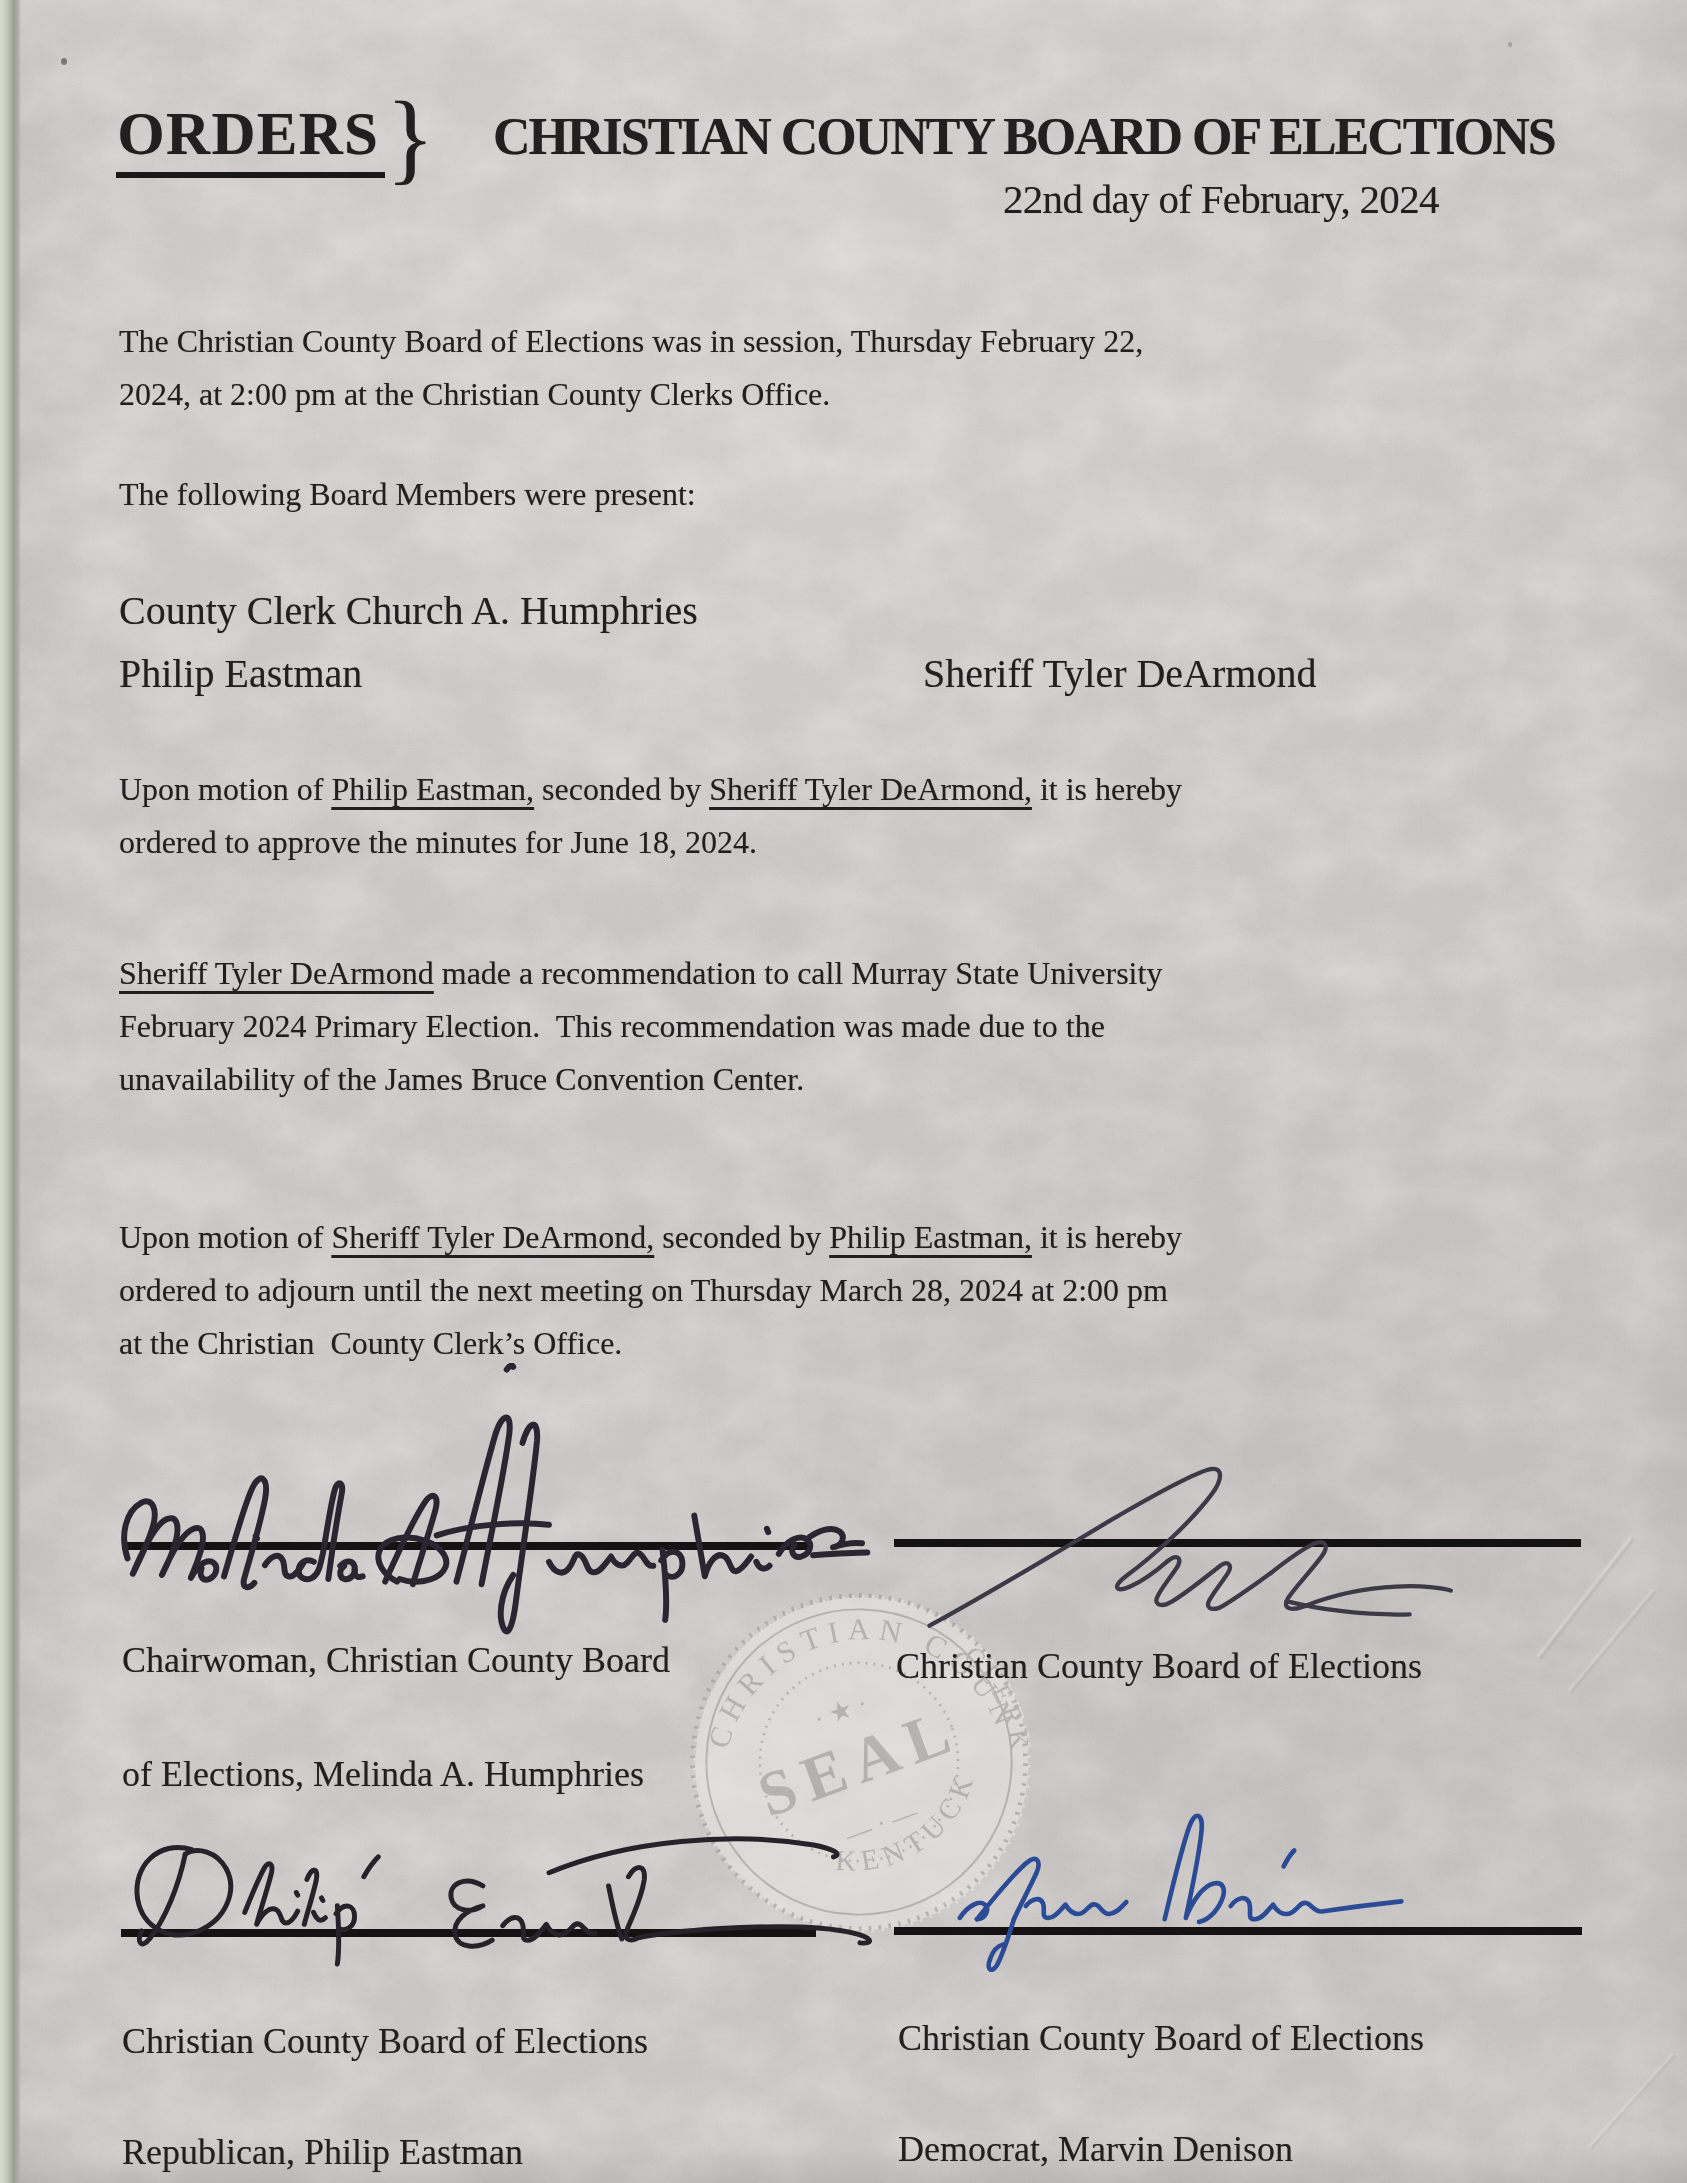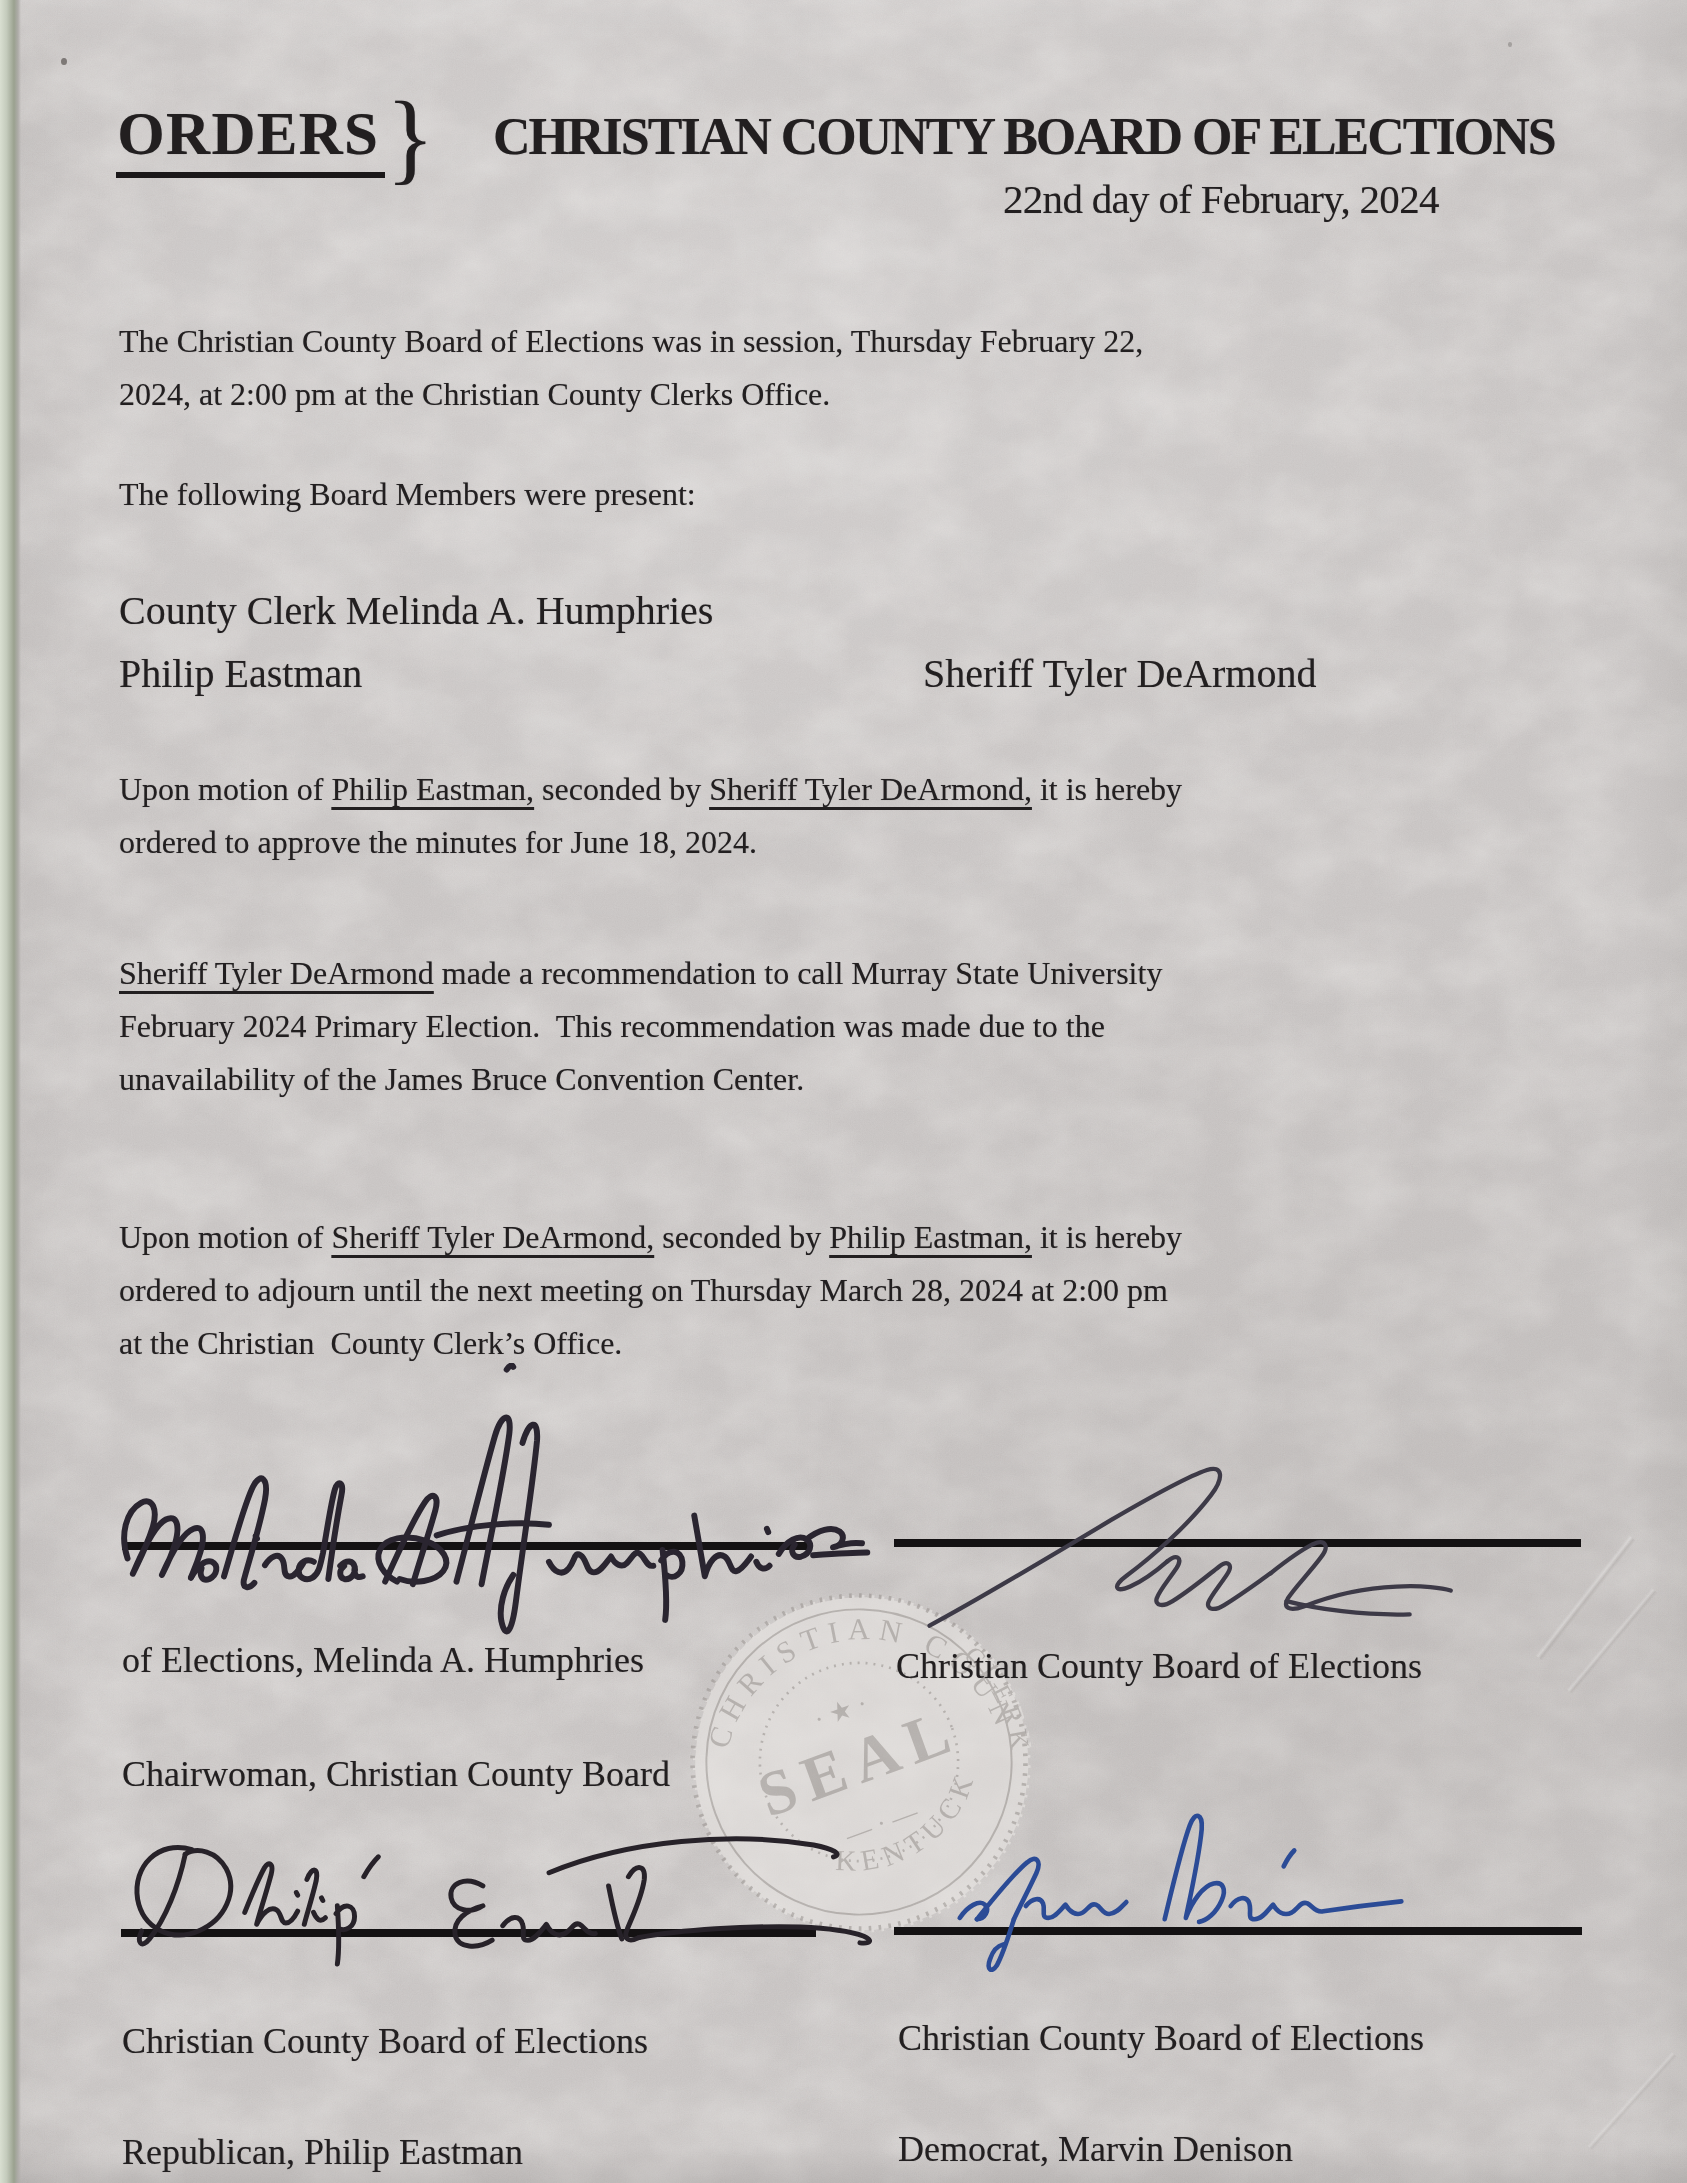--- a/index.html
+++ b/index.html
@@ -88,21 +88,21 @@
   <div class="dateline txt">22nd day of February, 2024</div>
 
   <div class="tblock txt" style="left:119px;top:315px;">
       <div class="tline"><span>The Christian County Board of Elections was in session, Thursday February 22,</span></div>
       <div class="tline"><span>2024, at 2:00 pm at the Christian County Clerks Office.</span></div>
     </div>
   <div class="tblock txt" style="left:119px;top:468px;">
       <div class="tline"><span>The following Board Members were present:</span></div>
     </div>
 
-  <div class="oneline txt" style="left:119px;top:584px;">County Clerk Melinda A. Humphries</div>
+  <div class="oneline txt" style="left:119px;top:584px;">County Clerk Church A. Humphries</div>
   <div class="oneline txt" style="left:119px;top:647px;">Philip Eastman</div>
   <div class="oneline txt" style="left:923px;top:647px;">Sheriff Tyler DeArmond</div>
 
   <div class="tblock txt" style="left:119px;top:763px;">
       <div class="tline"><span>Upon motion of </span><span class="u">Philip Eastman,</span><span> seconded by </span><span class="u">Sheriff Tyler DeArmond,</span><span> it is hereby</span></div>
       <div class="tline"><span>ordered to approve the minutes for June 18, 2024.</span></div>
     </div>
   <div class="tblock txt" style="left:119px;top:947px;">
       <div class="tline"><span class="u">Sheriff Tyler DeArmond</span><span> made a recommendation to call Murray State University</span></div>
       <div class="tline"><span>February 2024 Primary Election.  This recommendation was made due to the</span></div>
@@ -208,22 +208,22 @@
       <path d="M 136 180 C 160 150 190 112 212 94 C 226 82 234 92 226 110 C 214 136 200 162 192 180"></path>
       <path d="M 192 180 C 184 205 176 232 166 250 C 158 262 150 256 156 240 C 160 228 168 220 176 218"></path>
       <path d="M 210 160 C 220 148 232 146 236 156 C 240 166 232 178 244 178 C 254 178 262 166 270 158 C 276 168 286 176 296 170 C 304 165 308 155 316 158 C 324 161 326 172 336 172 C 346 172 354 162 362 154"></path>
       <path d="M 420 180 C 432 130 446 70 458 38 C 466 16 478 20 476 44 C 472 86 460 140 452 178 C 462 152 478 130 494 126 C 508 123 514 134 506 152 C 498 170 484 182 472 184"></path>
       <path d="M 520 160 C 530 146 544 144 548 156 C 552 168 544 180 556 180 C 568 180 576 166 584 158 C 590 168 600 176 612 170 C 622 164 626 152 636 156 C 644 160 648 170 660 168 C 700 162 740 157 778 153"></path>
       <path d="M 600 100 C 606 88 612 80 616 76"></path>
     </g>
   </svg>
 
   <div class="label-block txt" style="left:122px;top:1565px;">
+    <div>Chairwoman, Christian County Board</div>
     <div>of Elections, Melinda A. Humphries</div>
-    <div>Chairwoman, Christian County Board</div>
   </div>
   <div class="label-block txt" style="left:896px;top:1571px;">
     <div>Christian County Board of Elections</div>
   </div>
   <div class="label-block bottom txt" style="left:122px;top:1949px;">
     <div>Christian County Board of Elections</div>
     <div>Republican, Philip Eastman</div>
   </div>
   <div class="label-block bottom txt" style="left:898px;top:1946px;">
     <div>Christian County Board of Elections</div>

